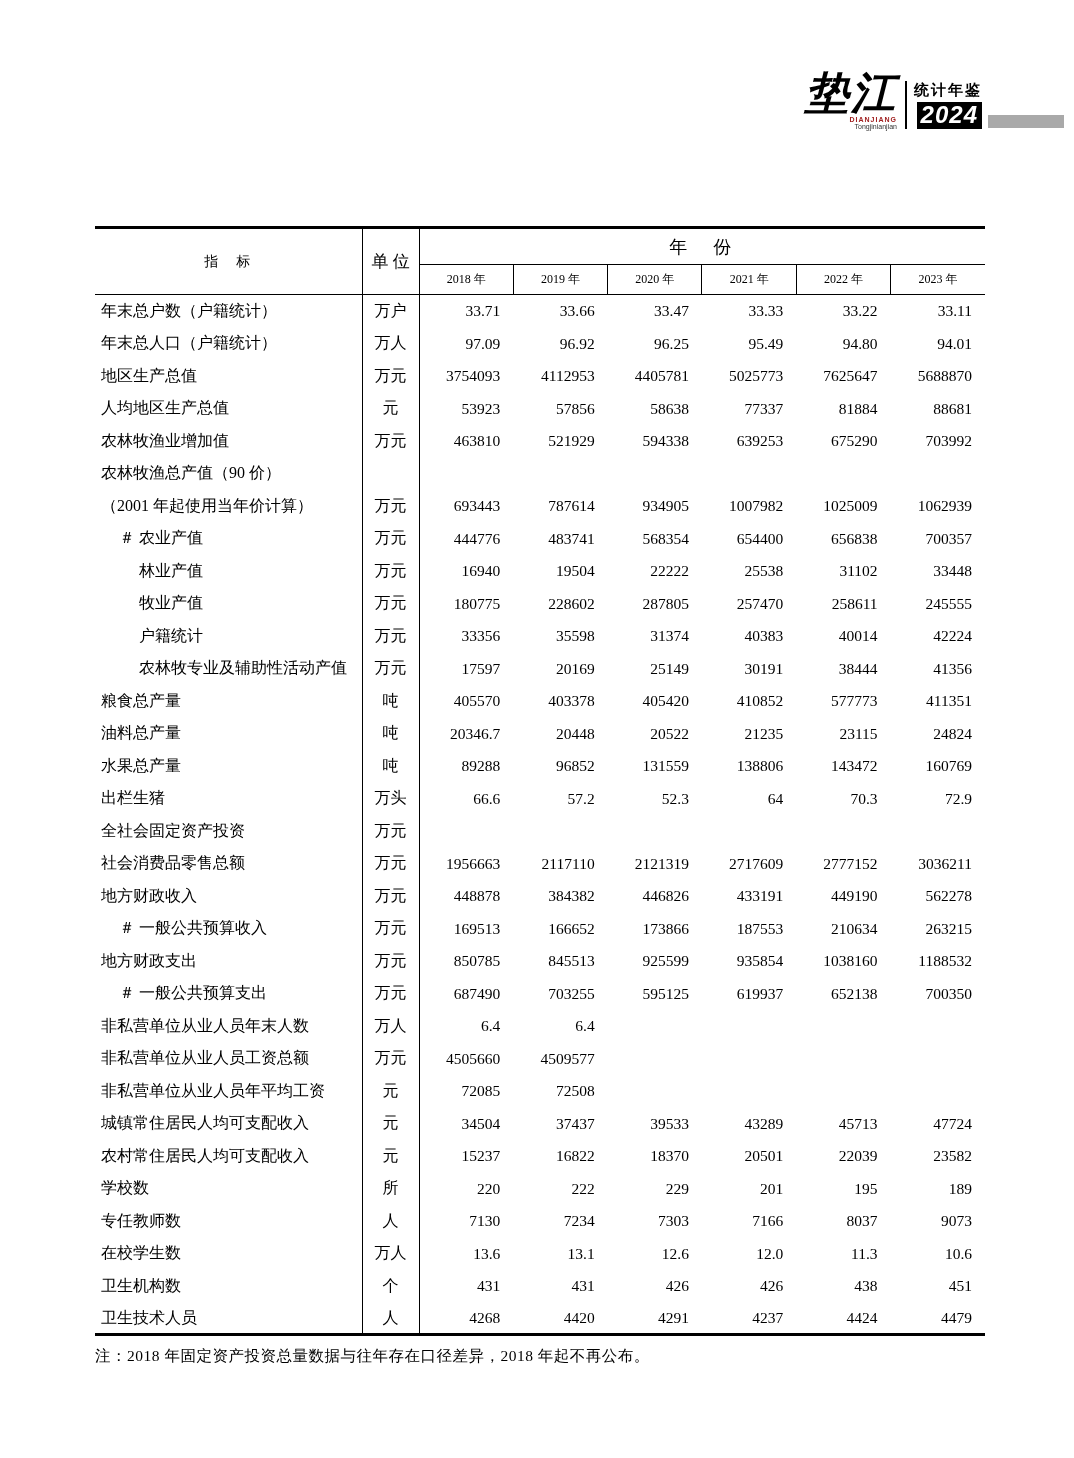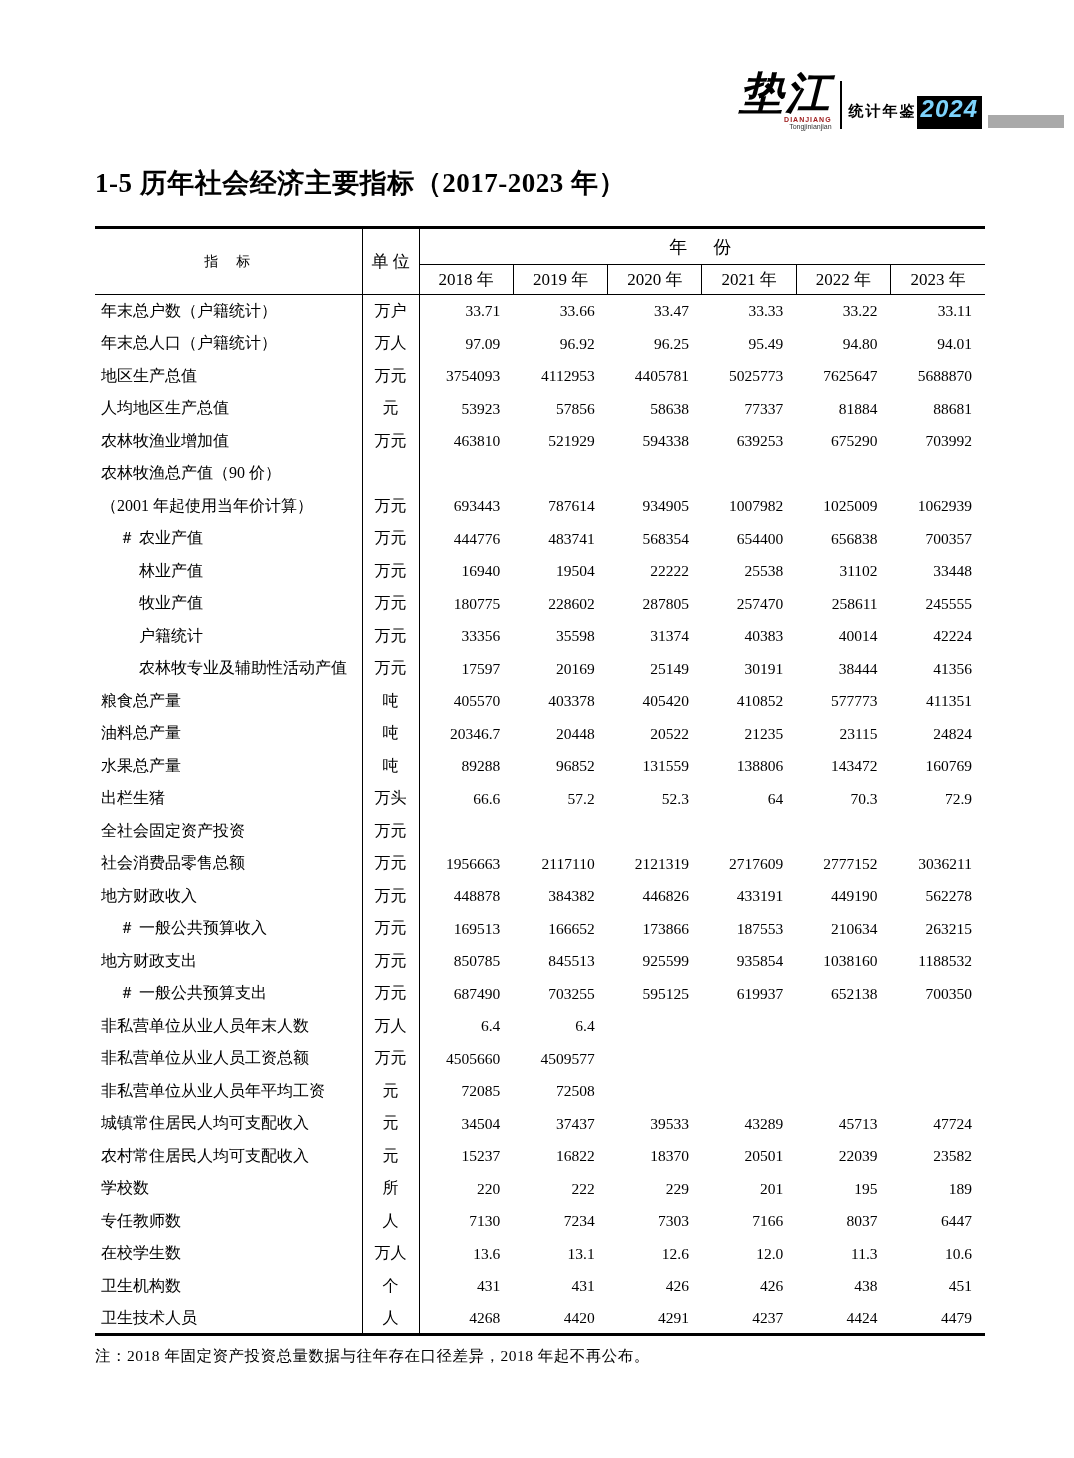--- a/index.html
+++ b/index.html
@@ -29,31 +29,31 @@
     font-weight: bold;
     font-style: italic;
     line-height: 0.95;
     letter-spacing: 2px;
     white-space: nowrap;
   }
   .brand-sub { display: flex; flex-direction: column; align-items: flex-end; line-height: 1.1; margin-top: 1px; }
   .brand-sub .red  { color: #a02020; font-size: 7px; letter-spacing: 1px; font-family: "Liberation Sans", sans-serif; font-weight: bold; }
   .brand-sub .blk  { color: #333;    font-size: 7px; font-family: "Liberation Sans", sans-serif; }
   .brand-divider { width: 2px; height: 48px; background: #000; margin: 0 7px 2px 8px; }
-  .brand-right { display: flex; flex-direction: row; align-items: center; margin-bottom: 2px; }
+  .brand-right { display: flex; flex-direction: column; align-items: flex-end; margin-bottom: 2px; }
   .brand-yearbook {
     font-size: 15px; font-weight: bold; letter-spacing: 2px; text-align: center;
     padding-bottom: 2px; white-space: nowrap;
   }
   .brand-year {
-    background: #000; color: #7dd3fc;
+    background: #000; color: #ffffff;
     font-family: "Liberation Sans", sans-serif;
     font-weight: bold; font-style: italic;
     font-size: 24px; line-height: 1.05;
-    text-align: center; padding: 0 4px 8px 4px;
+    text-align: center; padding: 0 4px 2px 4px;
     letter-spacing: 1px;
   }
   .brand-bar {
     width: 76px; height: 13px; background: #a9a9a9;
     margin-left: 6px; margin-bottom: 3px;
   }
 
   
   .title {
     position: absolute;
@@ -96,21 +96,21 @@
   th.yeargroup {
     border-bottom: 1px solid #000;
     font-size: 18px;
     letter-spacing: 4px;
     text-align: center;
     height: 37px;
   }
   th.year-h {
     border-left: 1px solid #000;
     border-bottom: 1.5px solid #000;
-    font-size: 17px;
+    font-size: 12px;
     height: 30px;
   }
   td { height: 32.5px; padding: 0; font-size: 15.5px; line-height: 1; }
   td.ind  { border-right: 1px solid #000; font-size: 16px; padding-left: 6px; text-align: left; white-space: nowrap; overflow: hidden; }
   td.ind.indent-1 { padding-left: 24px; }
   td.ind.indent-2 { padding-left: 44px; }
   td.unit { border-right: 1px solid #000; text-align: center; font-size: 16px; }
   td.val  { text-align: right; padding-right: 13px; font-family: "Liberation Serif", serif; }
 
   
@@ -145,21 +145,20 @@
       </div>
     </div>
     <div class="brand-divider"></div>
     <div class="brand-right">
       <div class="brand-yearbook">统计年鉴</div>
       <div class="brand-year">2024</div>
     </div>
     <div class="brand-bar"></div>
   </div>
 
-  <h1 class="title">1-5  历年社会经济主要指标（2017-2023 年）</h1>
 
   <table class="stats">
     <colgroup>
       <col style="width:267px">
       <col style="width:57px">
       <col style="width:94.3px">
       <col style="width:94.3px">
       <col style="width:94.3px">
       <col style="width:94.3px">
       <col style="width:94.3px">
@@ -462,21 +461,21 @@
           <td class="val">189</td>
         </tr>
         <tr>
           <td class="ind indent-0">专任教师数</td>
           <td class="unit">人</td>
           <td class="val">7130</td>
           <td class="val">7234</td>
           <td class="val">7303</td>
           <td class="val">7166</td>
           <td class="val">8037</td>
-          <td class="val">6447</td>
+          <td class="val">9073</td>
         </tr>
         <tr>
           <td class="ind indent-0">在校学生数</td>
           <td class="unit">万人</td>
           <td class="val">13.6</td>
           <td class="val">13.1</td>
           <td class="val">12.6</td>
           <td class="val">12.0</td>
           <td class="val">11.3</td>
           <td class="val">10.6</td>

